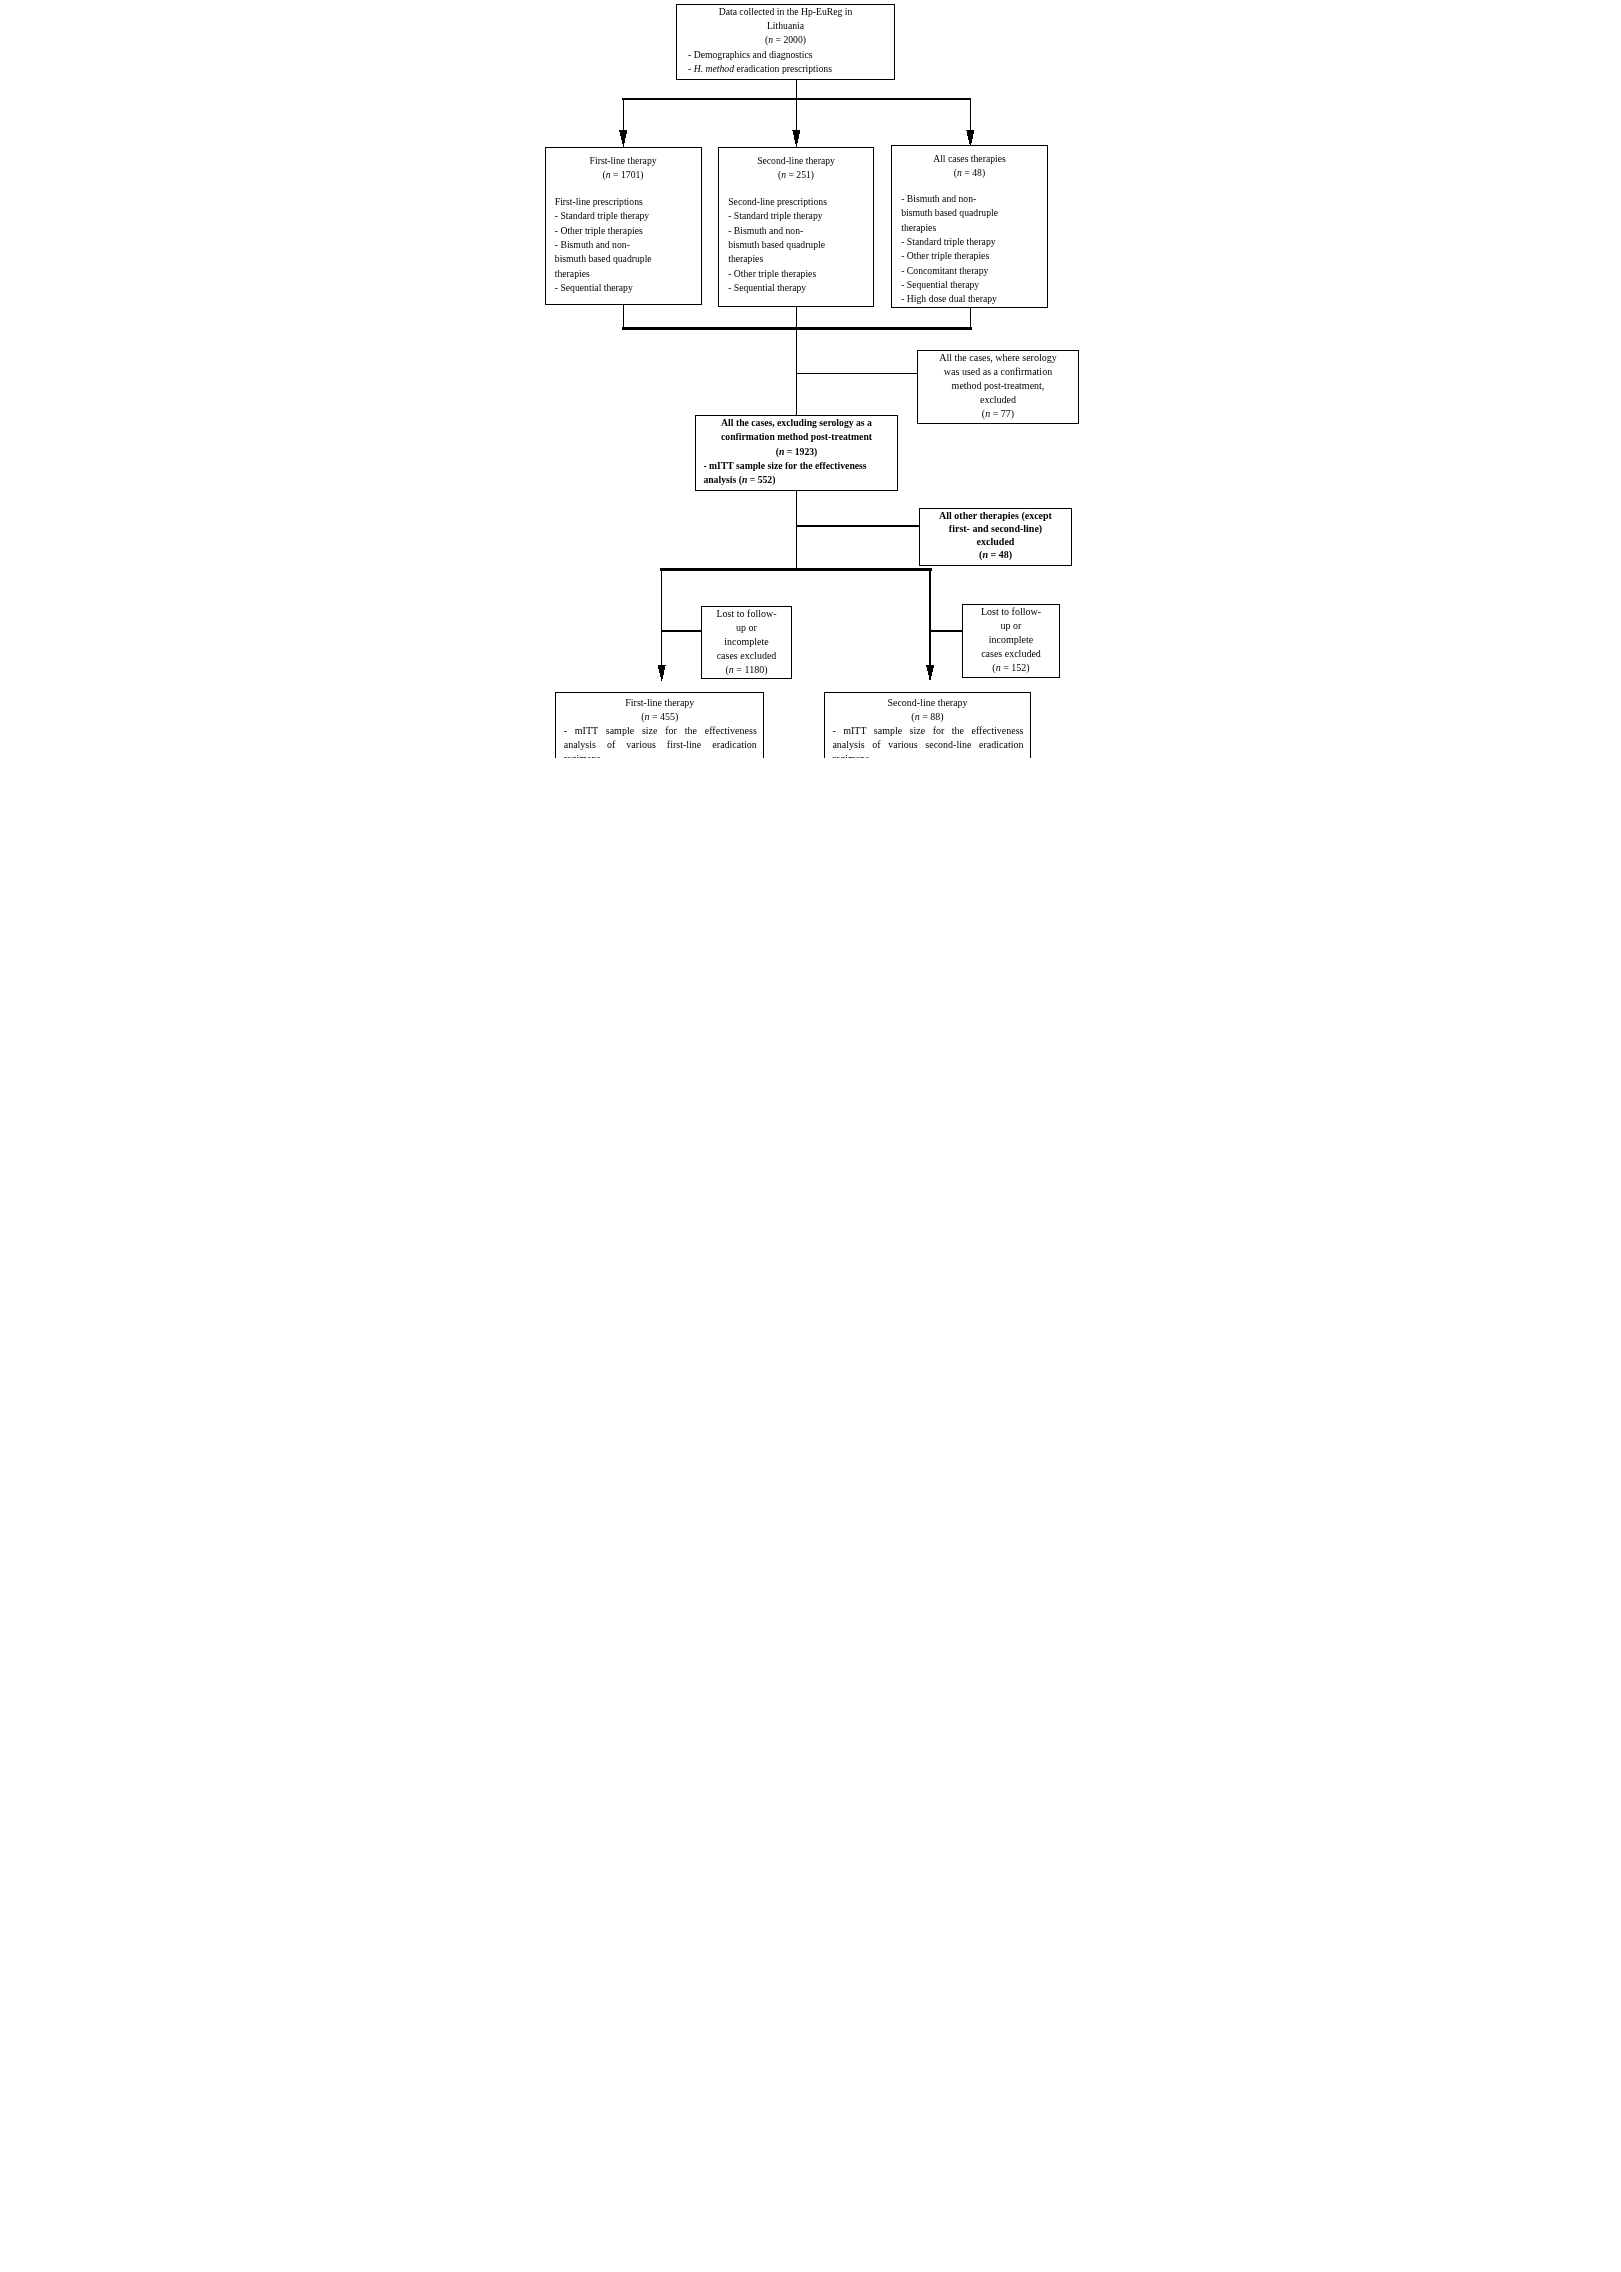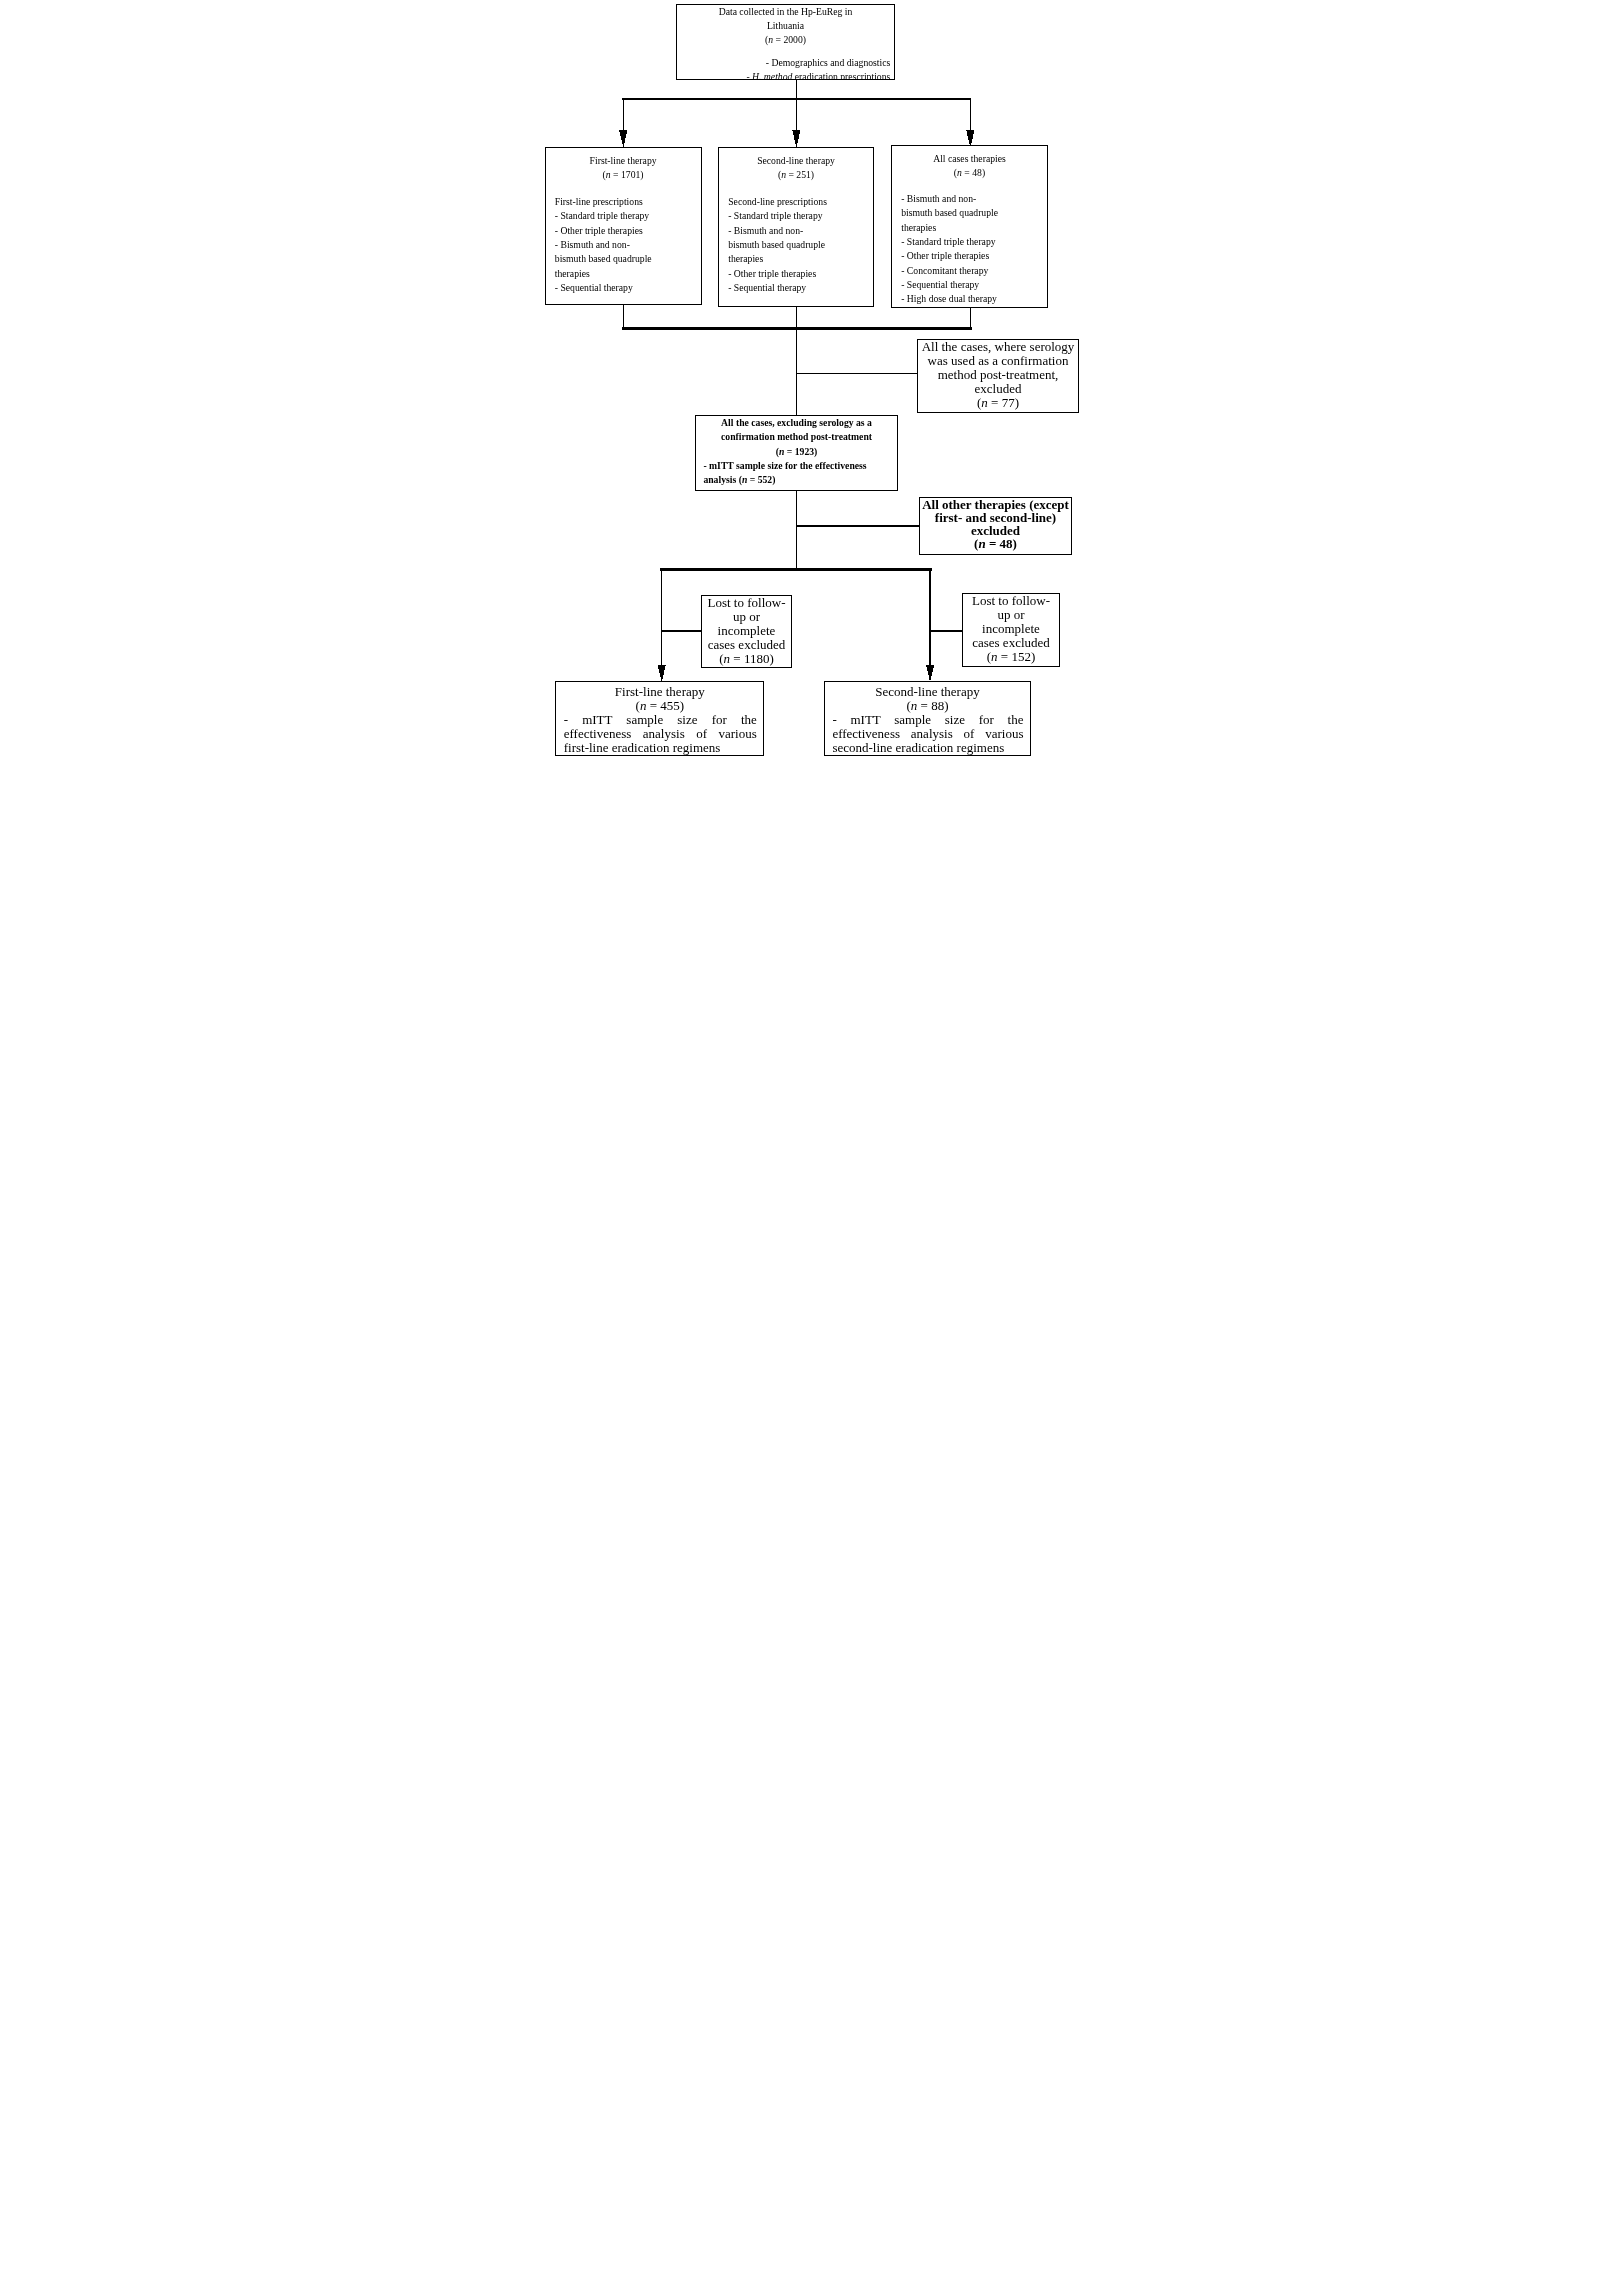--- a/index.html
+++ b/index.html
@@ -11,25 +11,25 @@
     font-family:"Liberation Serif","DejaVu Serif",serif;
     color:#000;
   }
   svg.wires{position:absolute;left:0;top:0;z-index:1;}
   .box{
     position:absolute;z-index:2;
     border:1.8px solid #000;background:#fff;
     box-sizing:border-box;overflow:hidden;
   }
   .tcenter{text-align:center;}
-  .tleft{text-align:right;margin-top:8px;}
+  .tleft{text-align:left;}
   .pre{white-space:pre-line;}
   .it{font-style:italic;}
   .f21{font-size:9.7px;line-height:14.3px;}
-  .f20{font-size:13px;line-height:14px;}
+  .f20{font-size:10px;line-height:14px;margin-top:11px;}
   .lh29{line-height:13px;font-weight:bold;}
   .rowbody{margin-top:13px;text-align:left;padding:0 3.7px 0 9.2px;}
   .rowhead{padding-top:5.5px;}
   .src-bullets{padding:0 3.7px 0 11px;}
   .cen-bullet{text-align:left;padding:0 4.6px 0 7.4px;}
   .fin-bullet{text-align:justify;padding:0 6.5px 0 7.4px;}
   .fin-head{padding-top:2.8px;}
 </style>
 </head>
 <body>

